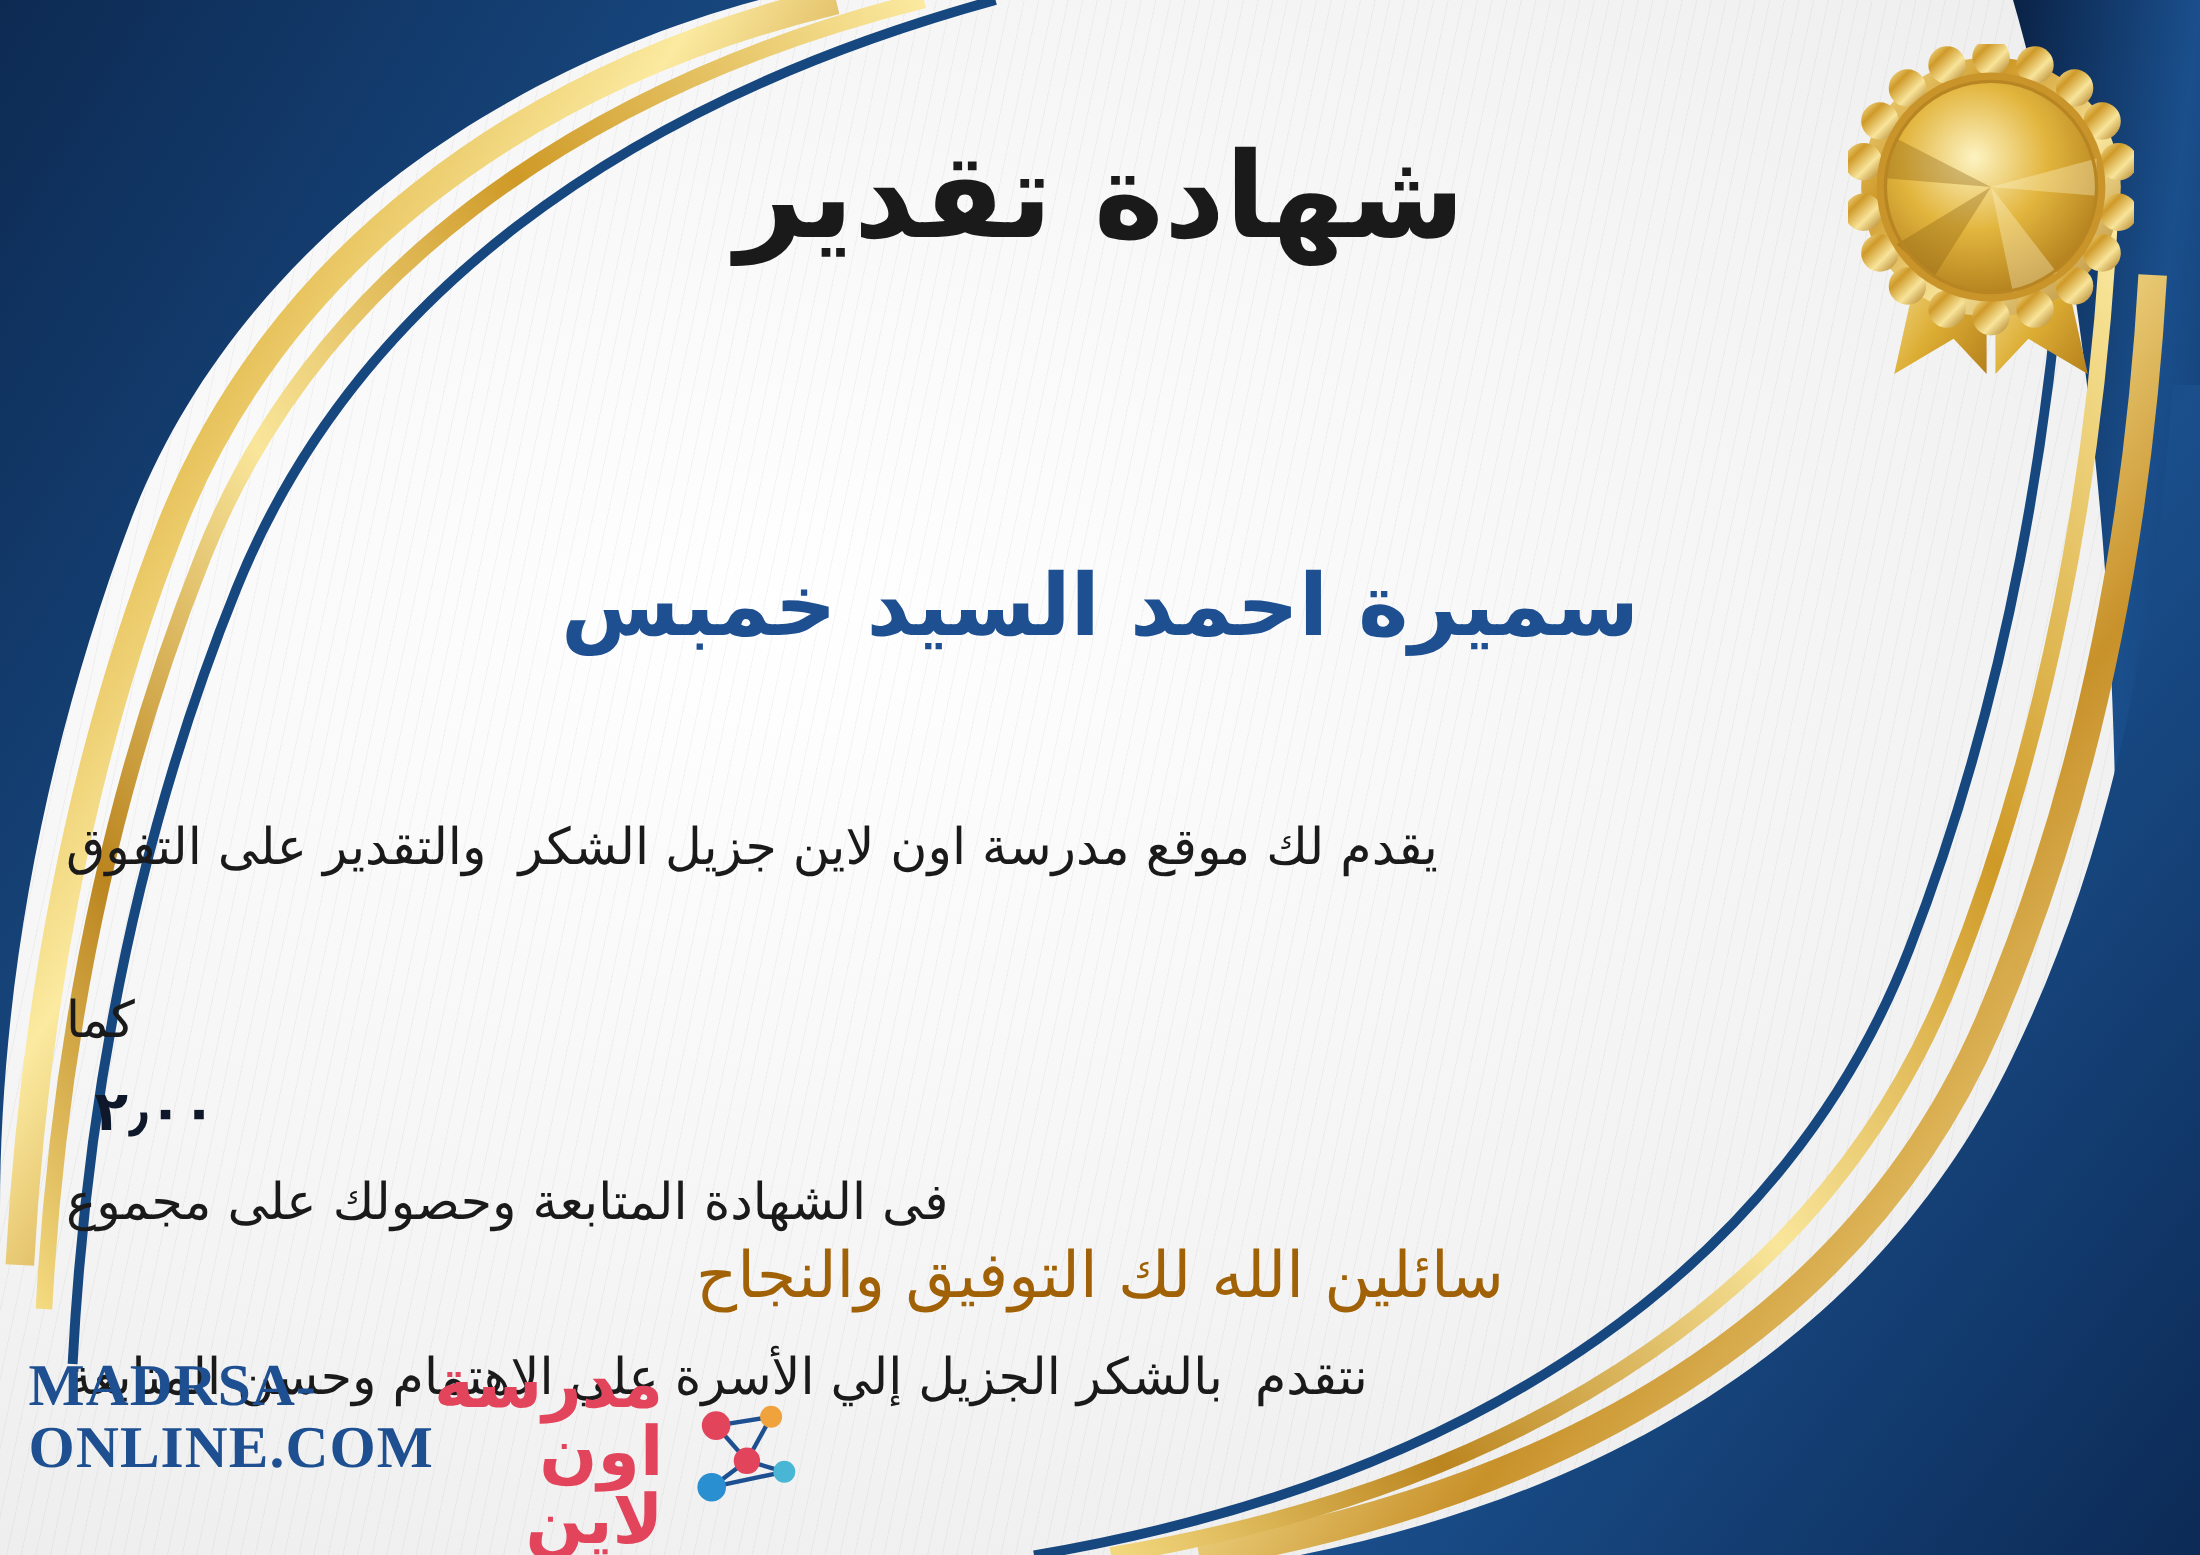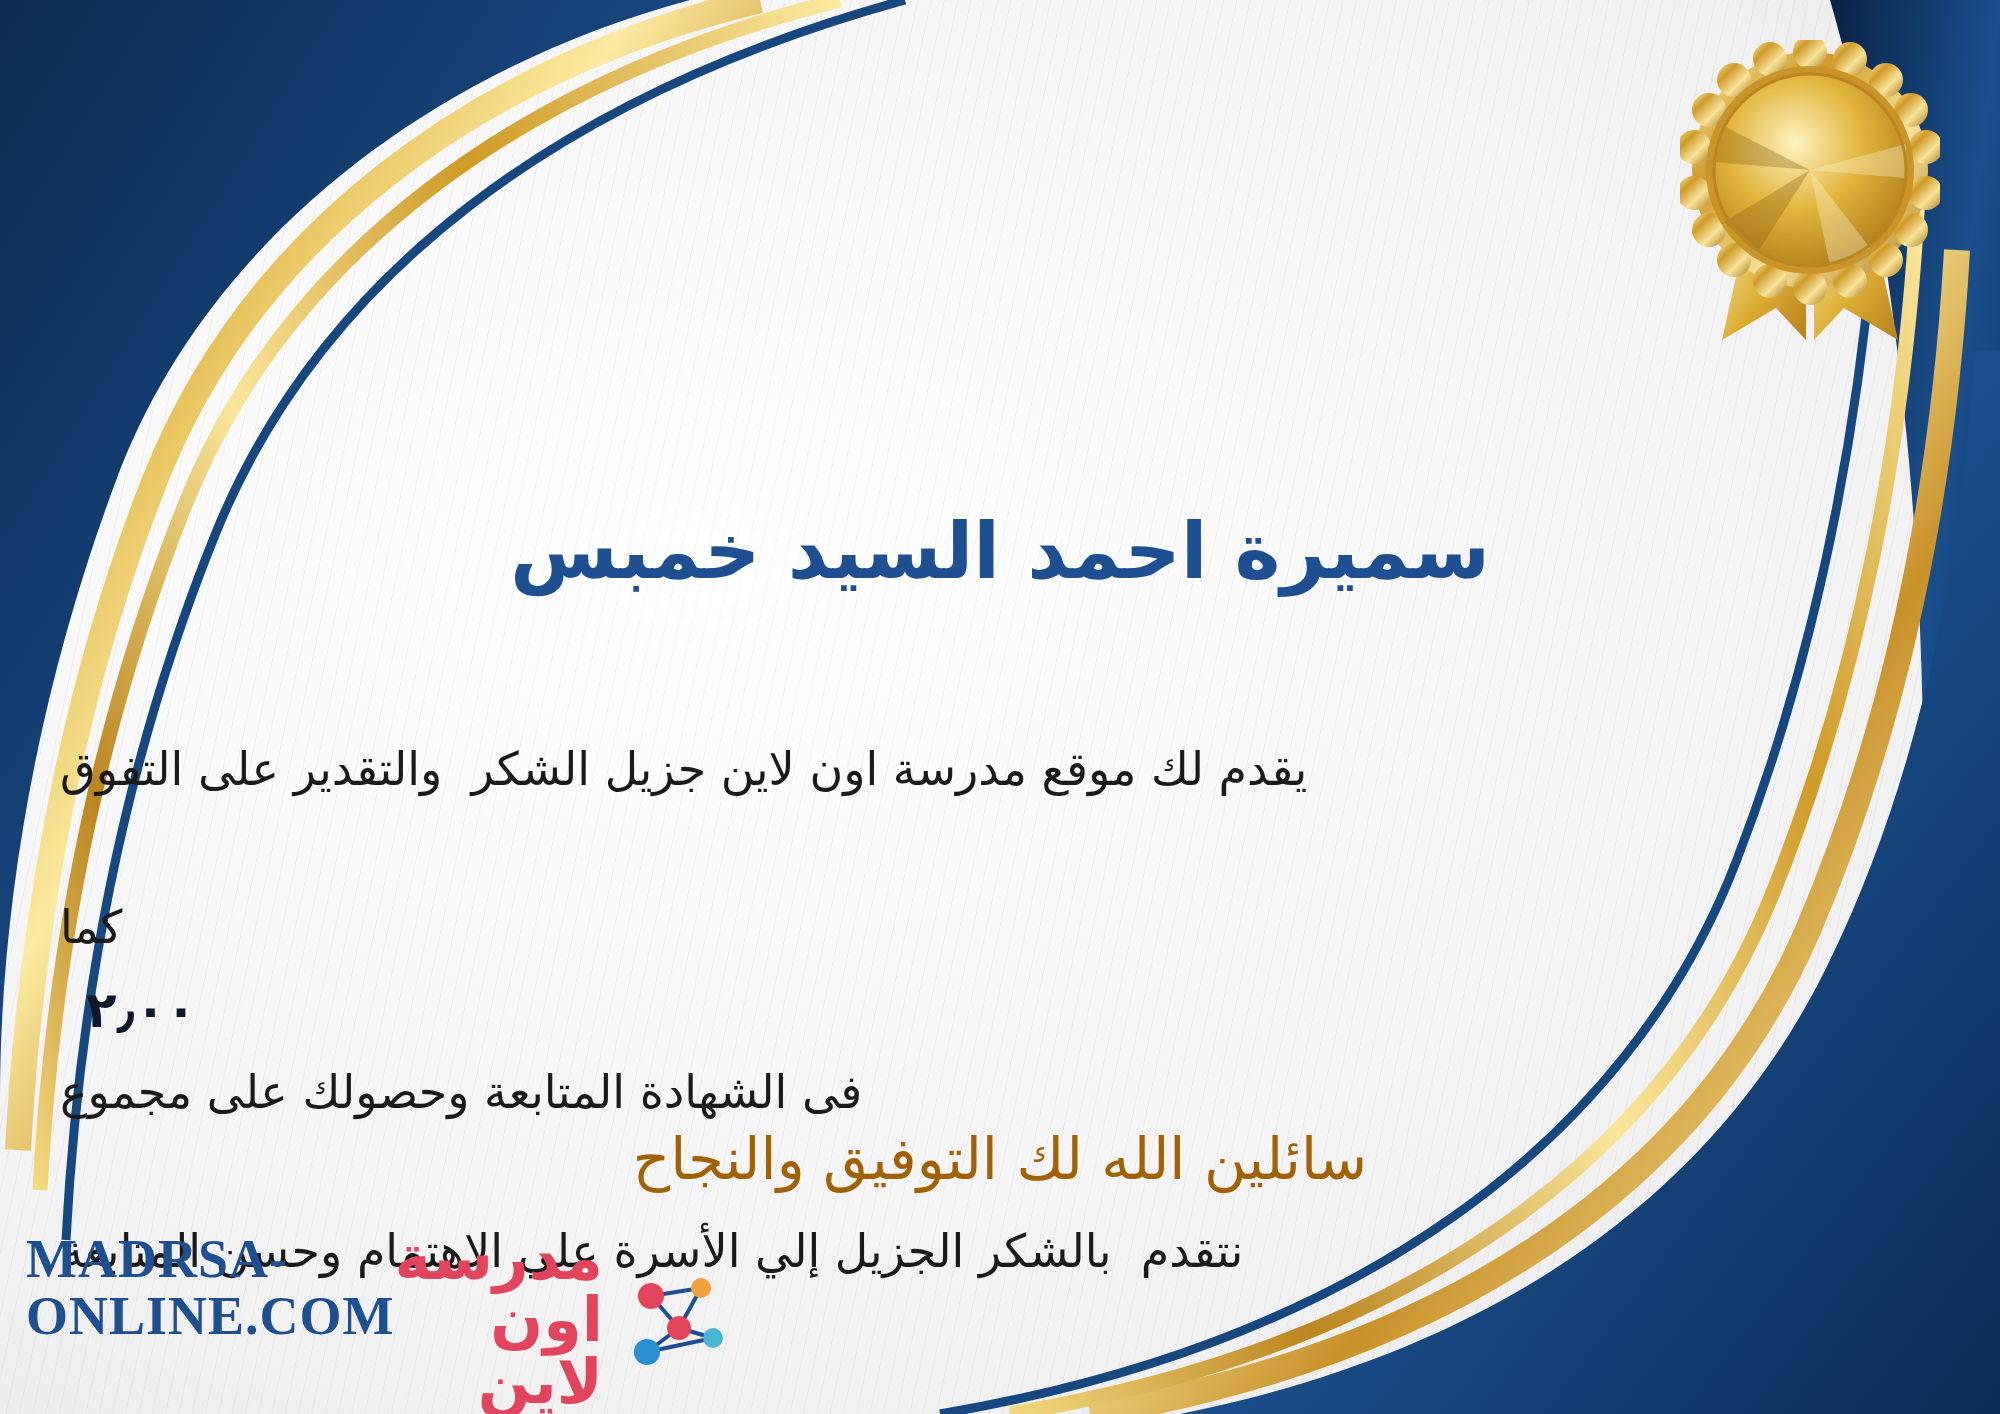--- a/index.html
+++ b/index.html
@@ -280,20 +280,21 @@
           <path d="M0,0 L-86,-44 L-96,-8 Z" fill="#8d6314"></path>
           <path d="M0,0 L-52,82 L-86,52 Z" fill="#8d6314"></path>
         </g>
         <circle r="96" fill="none" stroke="#b88523" stroke-width="3"></circle>
       </g>
     </svg>
   </div>
 
   <div class="content">
 
+    <div class="cert-title">شهادة تقدير</div>
 
     <div class="recipient-name">سميرة احمد السيد خمبس</div>
 
     <div class="body-block">
       <span class="body-line">يقدم لك موقع مدرسة اون لاين جزيل الشكر  والتقدير على التفوق</span>
       <span class="body-line">
         <span>كما</span>
         <span class="grade-value">٢٫٠٠</span>
         <span>فى الشهادة المتابعة وحصولك على مجموع</span>
       </span>

